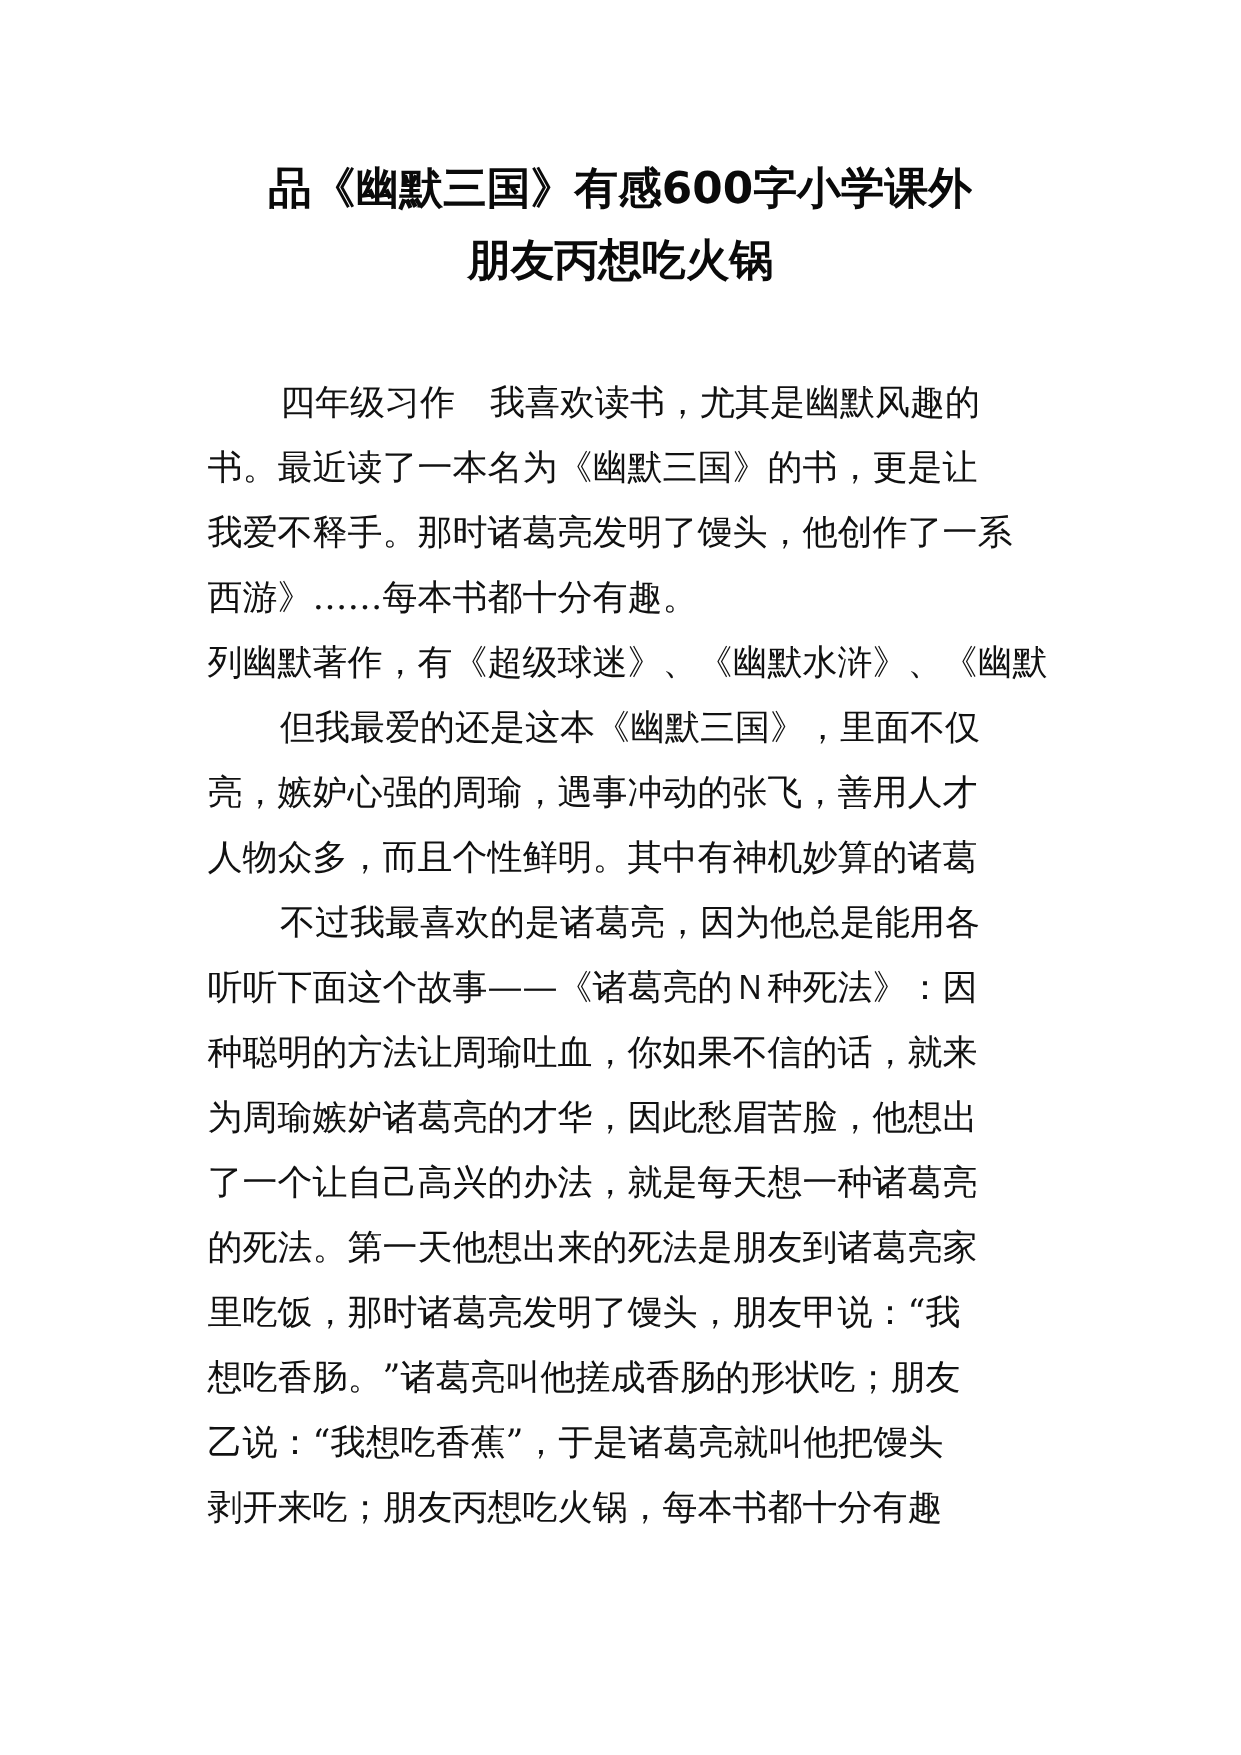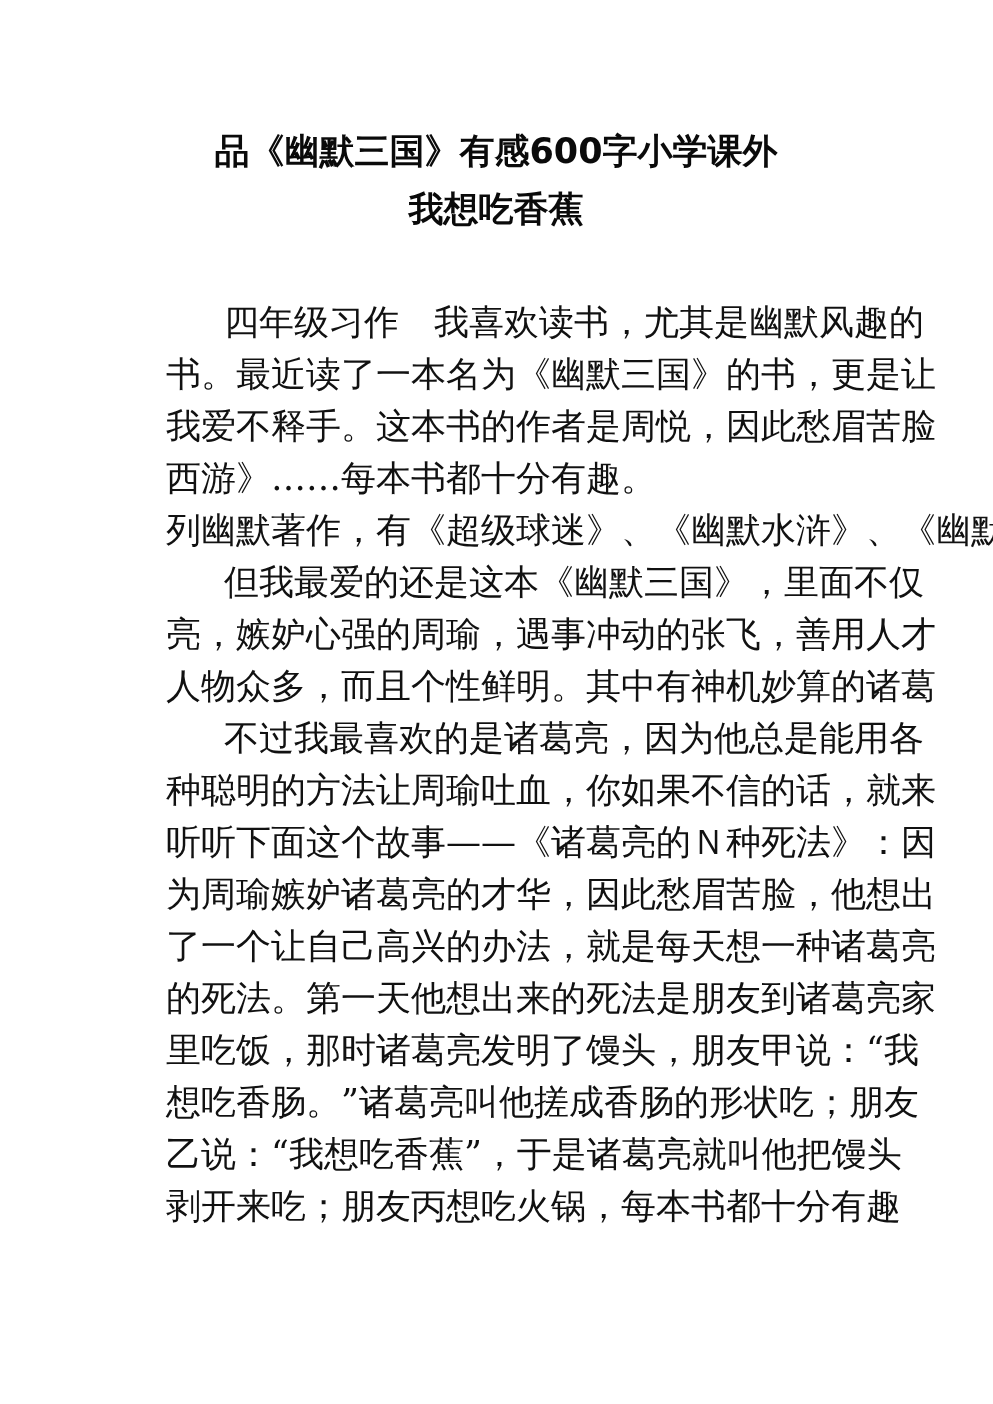--- a/index.html
+++ b/index.html
@@ -37,63 +37,63 @@
     .title .tline {
       display: block;
       white-space: nowrap;
     }
     .body {
       position: absolute;
       left: 166px;
       top: 296px;
       width: 664px;
       font-family: "DejaVu Serif", "Liberation Serif", serif;
-      font-size: 35px;
+      font-size: 28px;
       line-height: 52px;
       color: #111111;
     }
     .line {
       display: block;
       white-space: nowrap;
       height: 52px;
     }
     .indent {
       padding-left: 58px;
     }
   </style>
 </head>
 <body>
 
 <div class="page">
 
   <h1 class="title" style="margin:0;">
     <span class="tline">品《幽默三国》有感600字小学课外</span>
-    <span class="tline">我想吃香蕉</span>
+    <span class="tline">朋友丙想吃火锅</span>
   </h1>
 
   <div class="body">
 
     <div class="paragraph">
       <span class="line indent">四年级习作　我喜欢读书，尤其是幽默风趣的</span>
       <span class="line">书。最近读了一本名为《幽默三国》的书，更是让</span>
-      <span class="line">我爱不释手。这本书的作者是周悦，因此愁眉苦脸</span>
+      <span class="line">我爱不释手。那时诸葛亮发明了馒头，他创作了一系</span>
       <span class="line">西游》……每本书都十分有趣。</span>
       <span class="line">列幽默著作，有《超级球迷》、《幽默水浒》、《幽默</span>
     </div>
 
     <div class="paragraph">
       <span class="line indent">但我最爱的还是这本《幽默三国》，里面不仅</span>
       <span class="line">亮，嫉妒心强的周瑜，遇事冲动的张飞，善用人才</span>
       <span class="line">人物众多，而且个性鲜明。其中有神机妙算的诸葛</span>
     </div>
 
     <div class="paragraph">
       <span class="line indent">不过我最喜欢的是诸葛亮，因为他总是能用各</span>
+      <span class="line">听听下面这个故事——《诸葛亮的Ｎ种死法》：因</span>
       <span class="line">种聪明的方法让周瑜吐血，你如果不信的话，就来</span>
-      <span class="line">听听下面这个故事——《诸葛亮的Ｎ种死法》：因</span>
       <span class="line">为周瑜嫉妒诸葛亮的才华，因此愁眉苦脸，他想出</span>
       <span class="line">了一个让自己高兴的办法，就是每天想一种诸葛亮</span>
       <span class="line">的死法。第一天他想出来的死法是朋友到诸葛亮家</span>
       <span class="line">里吃饭，那时诸葛亮发明了馒头，朋友甲说：“我</span>
       <span class="line">想吃香肠。”诸葛亮叫他搓成香肠的形状吃；朋友</span>
       <span class="line">乙说：“我想吃香蕉”，于是诸葛亮就叫他把馒头</span>
       <span class="line">剥开来吃；朋友丙想吃火锅，每本书都十分有趣</span>
     </div>
 
   </div>

